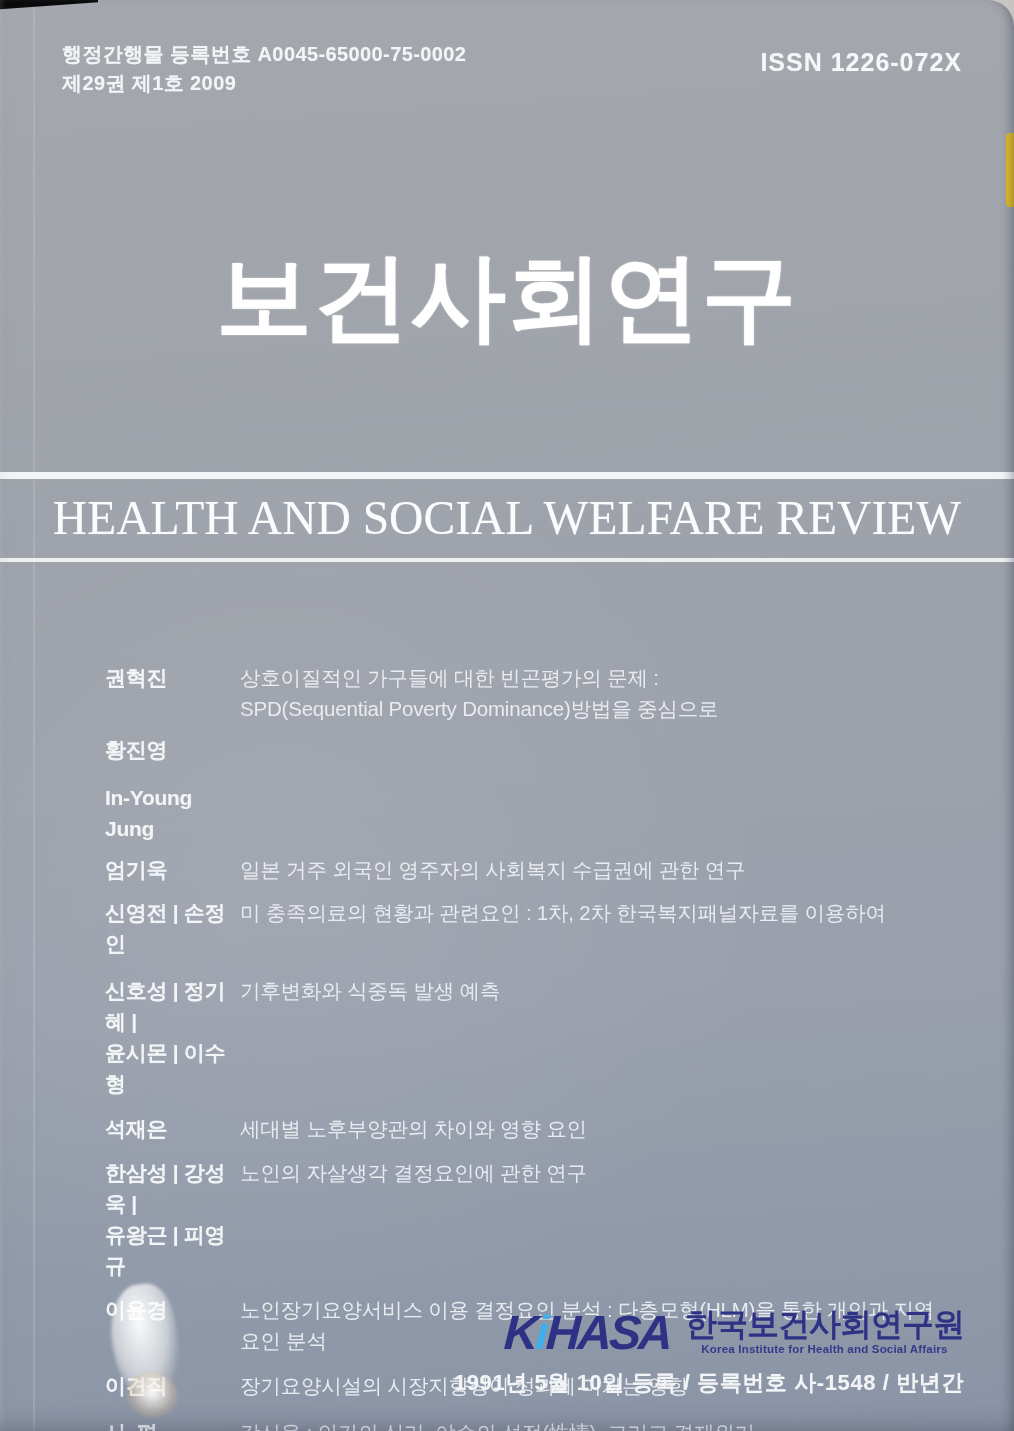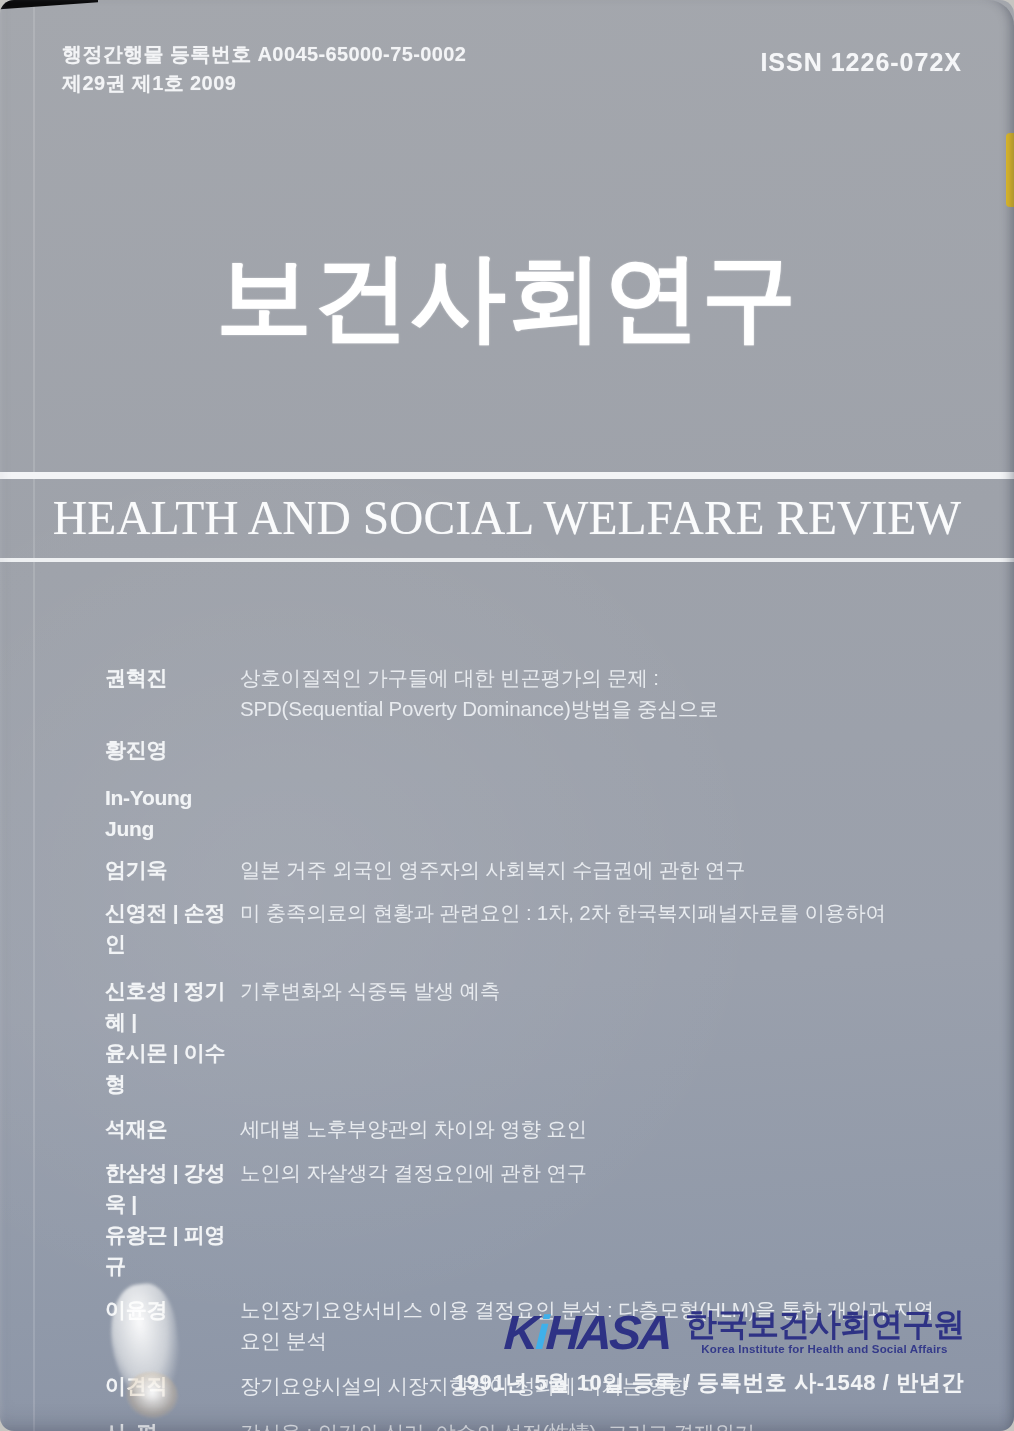--- a/index.html
+++ b/index.html
@@ -1,21 +1,20 @@
 <!DOCTYPE html>
 <html><head>
 <meta charset="utf-8">
 <style>
   html,body{margin:0;padding:0;background:#c6c5c1;}
   .cover{
     position:relative;width:1014px;height:1431px;overflow:hidden;
     background:linear-gradient(176deg,#a4a7ad 0%,#9ea2aa 38%,#9aa0ac 68%,#9099a9 88%,#8b94a6 100%);
     border-top-right-radius:26px;
     font-family:"Liberation Sans","DejaVu Sans",sans-serif;
-    border-radius:14px;
   }
   .cover::after{
     content:'';position:absolute;inset:0;pointer-events:none;border-top-right-radius:26px;
     box-shadow:inset -9px 0 12px -7px rgba(35,40,58,.38), inset 0 -16px 22px -12px rgba(35,40,58,.28), inset 4px 0 8px -5px rgba(255,255,255,.25);
   }
   .sheen{position:absolute;inset:0;pointer-events:none;
     background:radial-gradient(ellipse 70% 45% at 28% 62%, rgba(255,255,255,.07), rgba(255,255,255,0) 70%);}
   .crease{position:absolute;left:33px;top:0;width:2px;height:100%;background:rgba(255,255,255,.14);}
   .edge-black{position:absolute;top:0;left:0;width:98px;height:10px;background:#0b0b0c;
     clip-path:polygon(0 0,100% 0,100% 22%,0 92%);}

